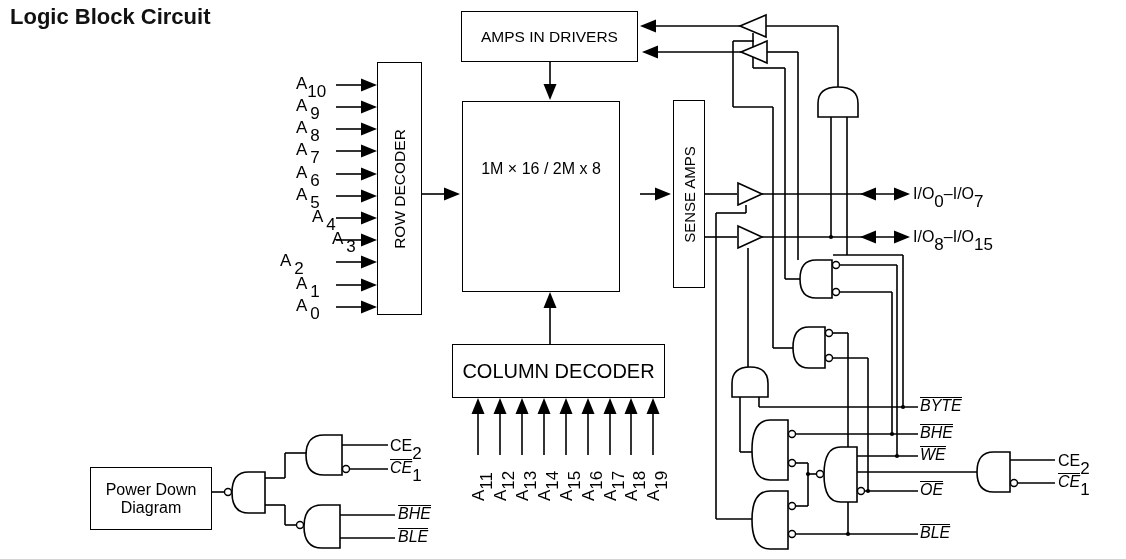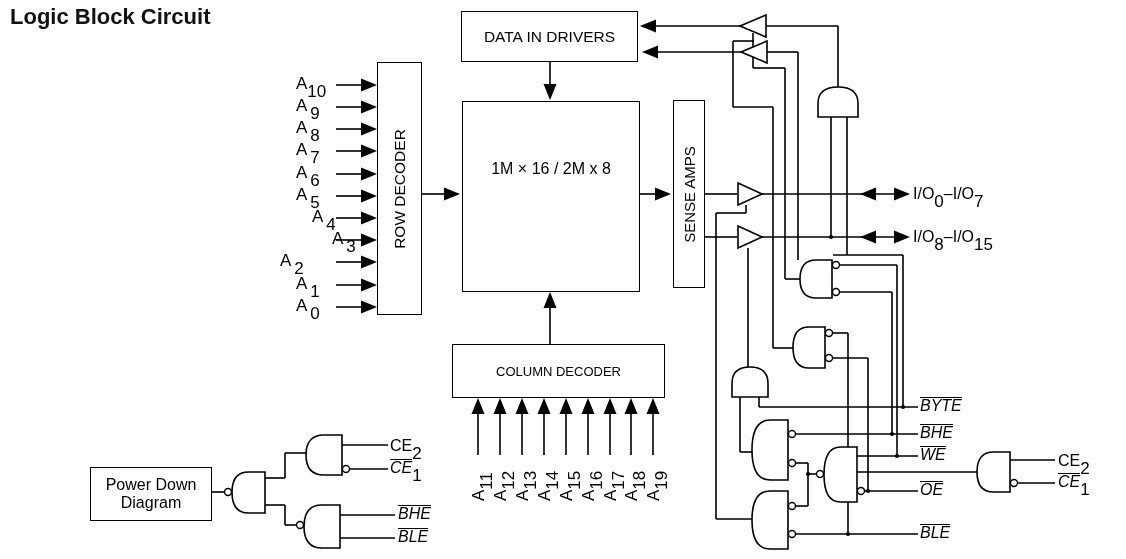--- a/index.html
+++ b/index.html
@@ -11,25 +11,25 @@
     position:absolute;left:10px;top:4px;margin:0;
     font-size:22px;font-weight:bold;color:#111;letter-spacing:0px;
   }
   #wires{position:absolute;left:0;top:0;}
   .box{
     position:absolute;border:1.7px solid #000;background:#fff;
     display:flex;align-items:center;justify-content:center;text-align:center;
     font-size:15.5px;color:#000;box-sizing:border-box;
   }
   #box-did{left:461px;top:11px;width:177px;height:51px;}
-  #box-ram{left:462px;top:101px;width:178px;height:191px;padding-bottom:56px;font-size:16px;line-height:26px;}
+  #box-ram{left:462px;top:101px;width:158px;height:191px;padding-bottom:56px;font-size:16px;line-height:26px;}
   #box-row{left:377px;top:62px;width:45px;height:253px;}
   #box-sense{left:673px;top:100px;width:32px;height:188px;font-size:15px;}
-  #box-col{left:452px;top:344px;width:213px;height:54px;font-size:13px;}
-  #box-pd{left:90px;top:467px;width:122px;height:54px;font-size:16px;line-height:18px;}
+  #box-col{left:452px;top:344px;width:213px;height:54px;font-size:20px;}
+  #box-pd{left:90px;top:467px;width:122px;height:63px;font-size:16px;line-height:18px;}
   .rot{transform:rotate(-90deg);white-space:nowrap;}
   .addr{
     position:absolute;font-size:17px;white-space:nowrap;line-height:20px;
   }
   .addr sub, .ctl sub, .iolabel sub{
     font-size:17px;position:relative;bottom:-4px;line-height:0;
   }
   .addr sub.sg{margin-left:3px;}
   .rot-col{transform:rotate(-90deg);transform-origin:0 0;}
   .ctl{position:absolute;font-size:16px;white-space:nowrap;line-height:17px;}
@@ -191,21 +191,21 @@
       <circle cx="831" cy="237" r="2.1" fill="#000"></circle>
       <circle cx="897" cy="456" r="2.1" fill="#000"></circle>
       <circle cx="892" cy="434" r="2.1" fill="#000"></circle>
       <circle cx="868" cy="491" r="2.1" fill="#000"></circle>
       <circle cx="848" cy="534" r="2.1" fill="#000"></circle>
       <circle cx="903" cy="407" r="2.1" fill="#000"></circle>
       <circle cx="808" cy="474" r="2.1" fill="#000"></circle>
     </svg>
 
   <div class="box" id="box-did">
-    <span>DATA IN DRIVERS</span>
+    <span>AMPS IN DRIVERS</span>
   </div>
 
   <div class="box" id="box-ram">
     <div>
       <div>1M × 16 / 2M x 8</div>
     </div>
   </div>
 
   <div class="box" id="box-row">
     <span class="rot">ROW DECODER</span>

